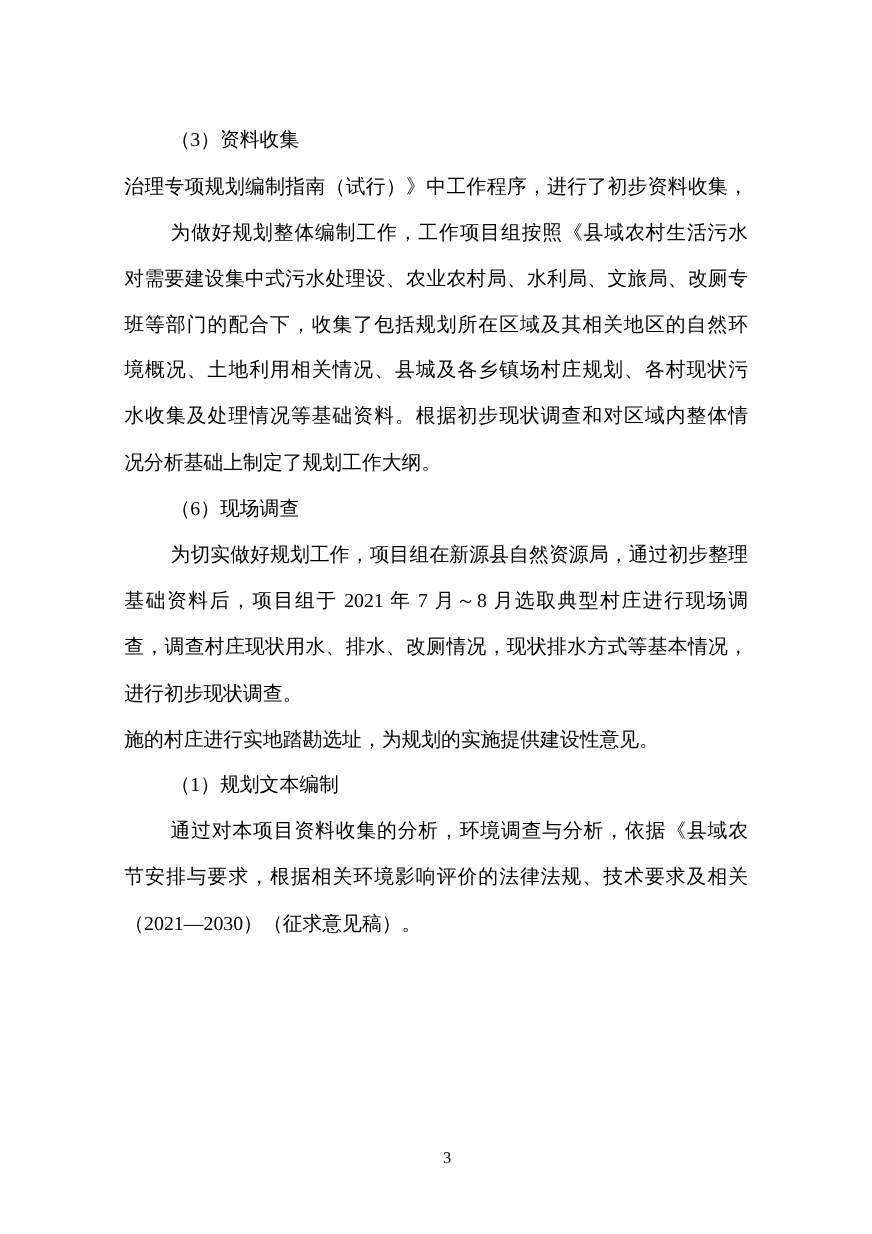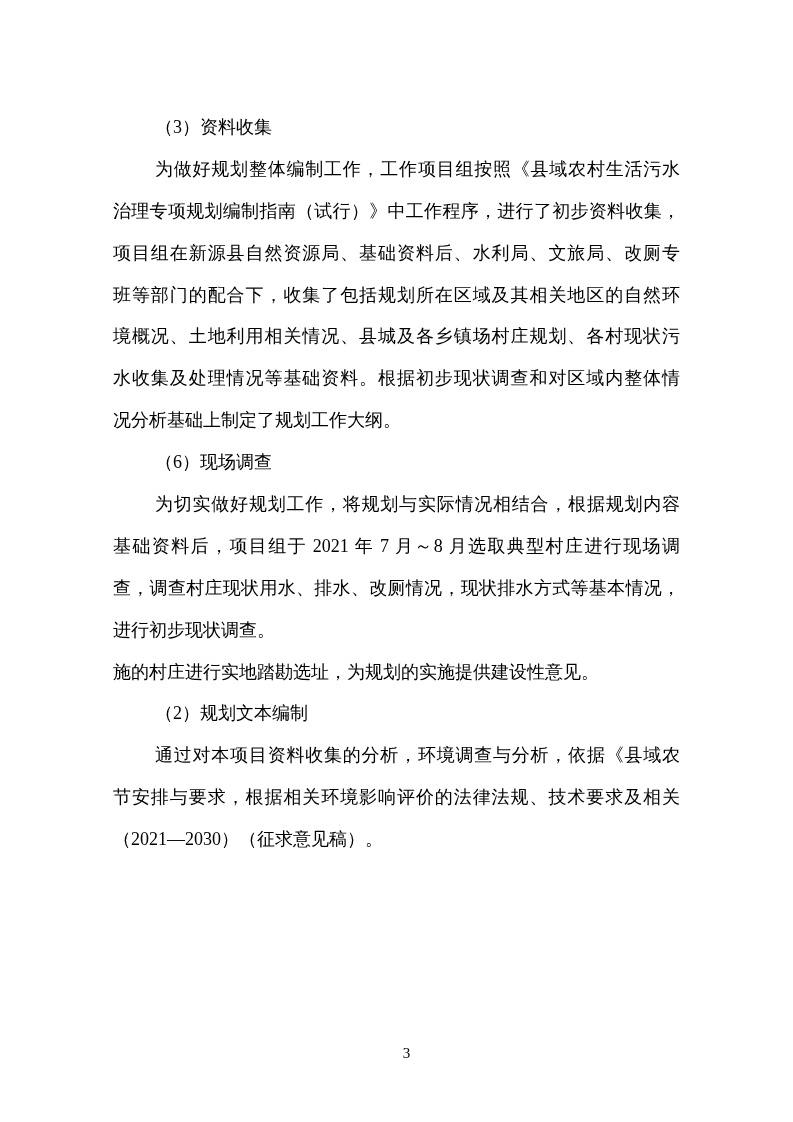--- a/index.html
+++ b/index.html
@@ -49,32 +49,32 @@
     line-height: 20px;
     transform: translateX(10px);
   }
 </style>
 </head>
 <body>
 
 <div class="page">
   <div class="text-block">
       <div class="line indent">（3）资料收集</div>
+      <div class="line justify">治理专项规划编制指南（试行）》中工作程序，进行了初步资料收集，</div>
       <div class="line indent justify">为做好规划整体编制工作，工作项目组按照《县域农村生活污水</div>
-      <div class="line justify">治理专项规划编制指南（试行）》中工作程序，进行了初步资料收集，</div>
-      <div class="line justify">项目组在新源县自然资源局、基础资料后、水利局、文旅局、改厕专</div>
+      <div class="line justify">对需要建设集中式污水处理设、农业农村局、水利局、文旅局、改厕专</div>
       <div class="line justify">班等部门的配合下，收集了包括规划所在区域及其相关地区的自然环</div>
       <div class="line justify">境概况、土地利用相关情况、县城及各乡镇场村庄规划、各村现状污</div>
       <div class="line justify">水收集及处理情况等基础资料。根据初步现状调查和对区域内整体情</div>
       <div class="line">况分析基础上制定了规划工作大纲。</div>
       <div class="line indent">（6）现场调查</div>
-      <div class="line indent justify">为切实做好规划工作，将规划与实际情况相结合，根据规划内容</div>
+      <div class="line indent justify">为切实做好规划工作，项目组在新源县自然资源局，通过初步整理</div>
       <div class="line justify">基础资料后，项目组于 2021 年 7 月～8 月选取典型村庄进行现场调</div>
       <div class="line justify">查，调查村庄现状用水、排水、改厕情况，现状排水方式等基本情况，</div>
       <div class="line">进行初步现状调查。</div>
       <div class="line">施的村庄进行实地踏勘选址，为规划的实施提供建设性意见。</div>
-      <div class="line indent">（2）规划文本编制</div>
+      <div class="line indent">（1）规划文本编制</div>
       <div class="line indent justify">通过对本项目资料收集的分析，环境调查与分析，依据《县域农</div>
       <div class="line justify">节安排与要求，根据相关环境影响评价的法律法规、技术要求及相关</div>
       <div class="line">（2021—2030）（征求意见稿）。</div>
     </div>
   <div class="page-number">3</div>
 </div>
 
 </body></html>

